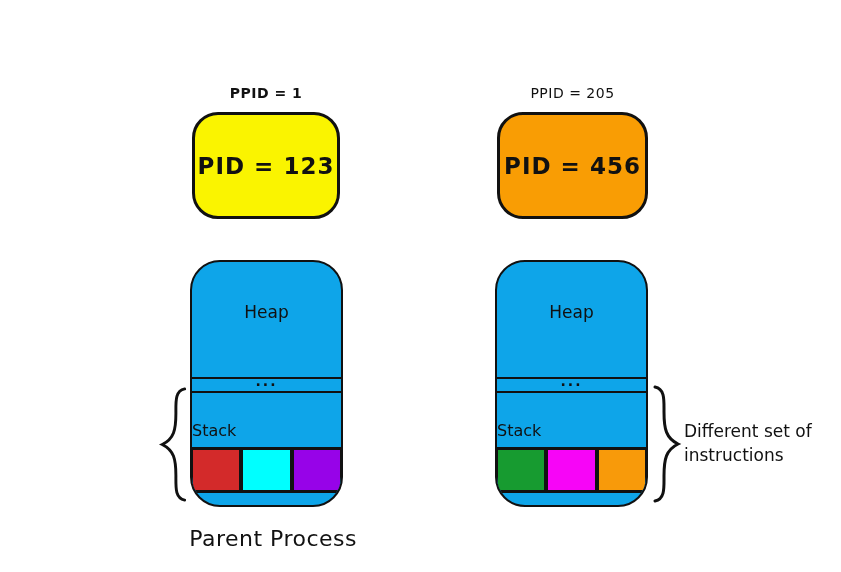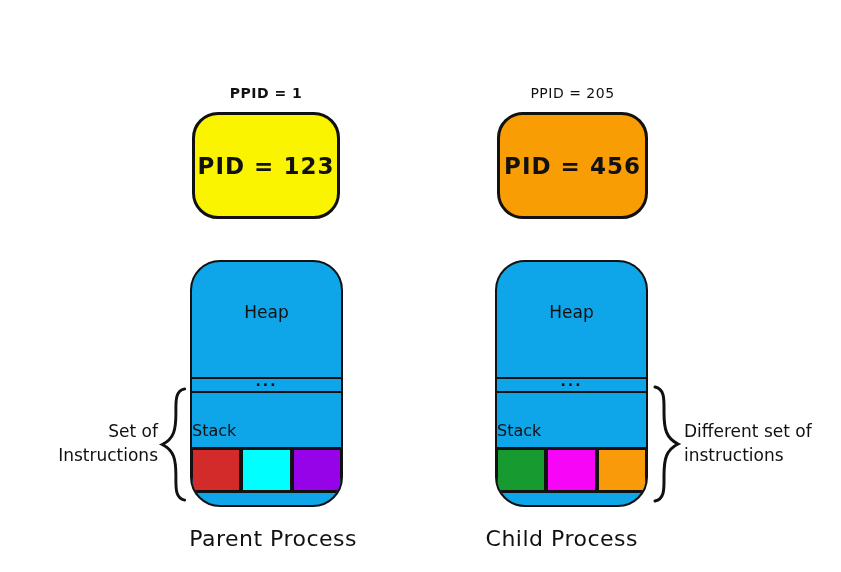--- a/index.html
+++ b/index.html
@@ -93,24 +93,20 @@
     <div class="stack-label">Stack</div>
     <div class="instr-band">
       <div class="instr-square" style="background-color: rgb(211, 42, 42);"></div>
       <div class="instr-square" style="background-color: rgb(0, 255, 255);"></div>
       <div class="instr-square" style="background-color: rgb(151, 3, 232);"></div>
     </div>
   </div>
 
   <div class="abs process-label" style="left:157px;width:200px;">Parent Process</div>
 
-  <div class="abs annot annot-right" style="left:22px;width:136px;">
-    <div>Set of</div>
-    <div>Instructions</div>
-  </div>
   <div class="abs brace" style="left:156px;top:386px;">
     <svg width="32" height="117" viewBox="0 0 32 120">
       <path d="M 29 3 C 19 5, 20 16, 20 28 C 20 45, 18 54, 6 60 C 18 66, 20 75, 20 92 C 20 104, 19 115, 29 117" fill="none" stroke="#111" stroke-width="3" stroke-linecap="round"></path>
     </svg>
   </div>
 
   <div class="abs ppid" style="left:497px;width:151px;">PPID = 205</div>
 
   <div class="abs pid-box" style="left: 497px; width: 151px; background-color: rgb(249, 157, 4);">
     <span>PID = 456</span>
@@ -122,21 +118,20 @@
       <span class="dots">...</span>
     </div>
     <div class="stack-label">Stack</div>
     <div class="instr-band">
       <div class="instr-square" style="background-color: rgb(23, 155, 48);"></div>
       <div class="instr-square" style="background-color: rgb(247, 5, 247);"></div>
       <div class="instr-square" style="background-color: rgb(248, 154, 10);"></div>
     </div>
   </div>
 
-  <div class="abs process-label" style="left:463px;width:175px;">Child Process</div>
 
   <div class="abs brace" style="left:652px;top:384px;">
     <svg width="32" height="120" viewBox="0 0 32 120">
       <path d="M 3 3 C 13 5, 12 16, 12 28 C 12 45, 14 54, 26 60 C 14 66, 12 75, 12 92 C 12 104, 13 115, 3 117" fill="none" stroke="#111" stroke-width="3" stroke-linecap="round"></path>
     </svg>
   </div>
   <div class="abs annot annot-left" style="left:684px;width:160px;">
     <div>Different set of</div>
     <div>instructions</div>
   </div>

